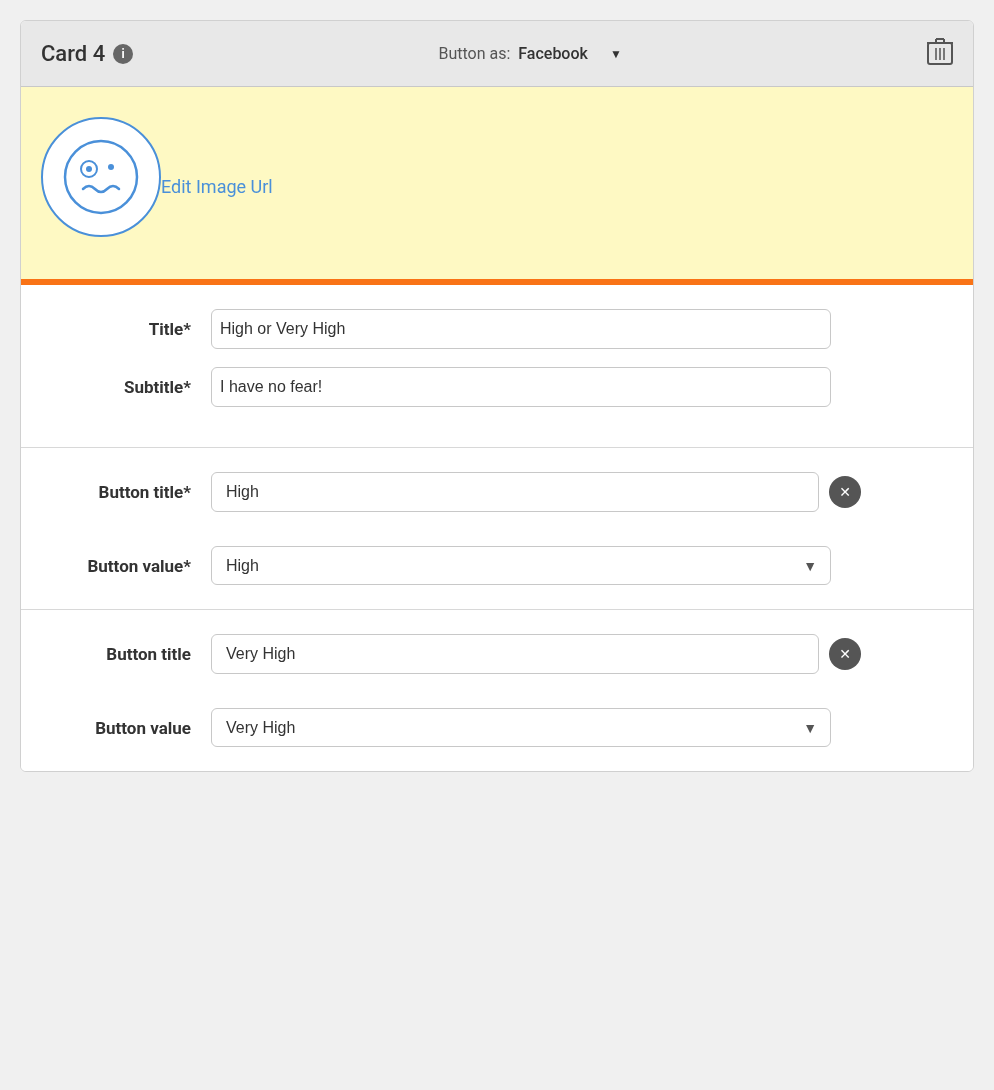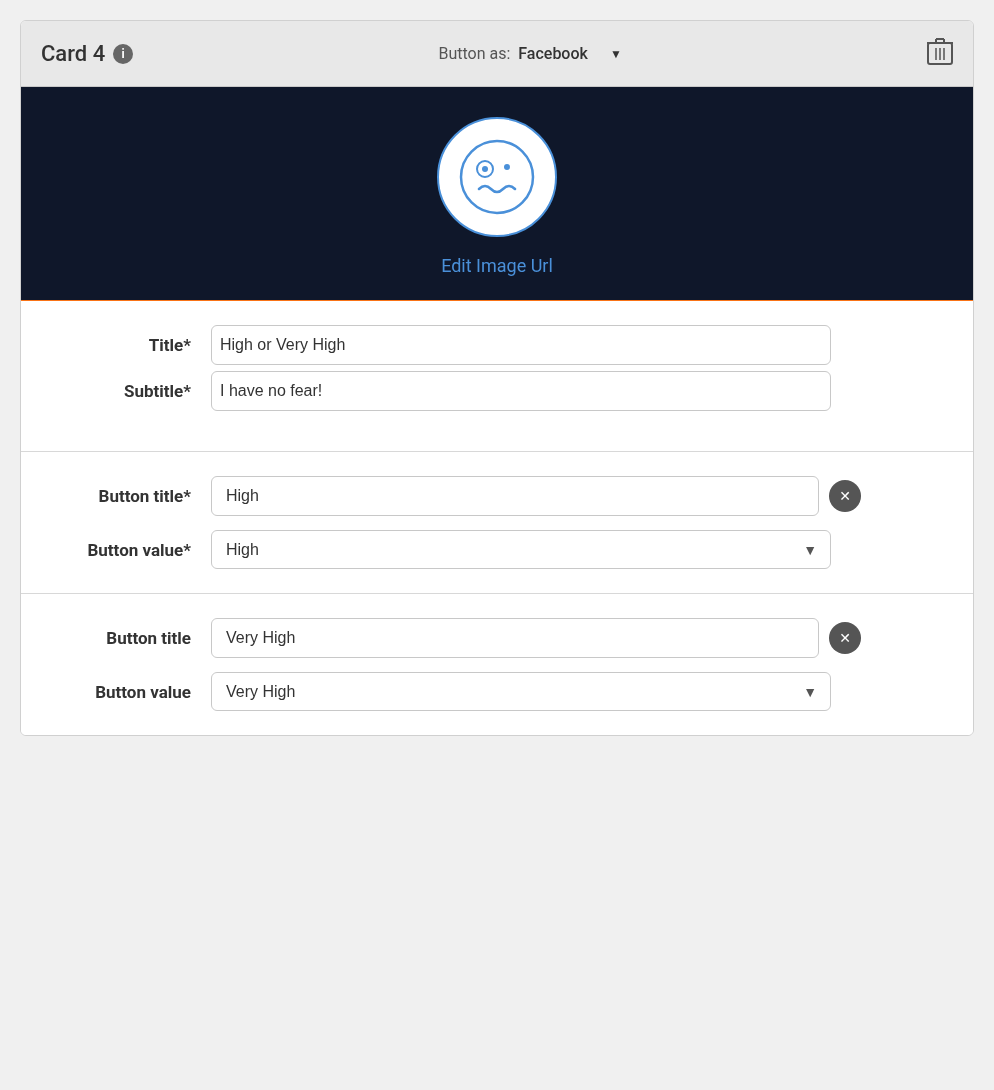--- a/index.html
+++ b/index.html
@@ -90,25 +90,25 @@
 
     .trash-icon {
       cursor: pointer;
       color: #555;
       font-size: 22px;
     }
 
     
     .image-section {
       display: flex;
-      flex-direction: column;
+      flex-direction: row;
       align-items: center;
       padding: 30px 20px 24px;
-      border-bottom: 1px solid #f97316;
-      background: #0f172a;
+      border-bottom: 6px solid #f97316;
+      background: #fef9c3;
     }
 
     .avatar-circle {
       width: 120px;
       height: 120px;
       border-radius: 50%;
       border: 2.5px solid #4a90d9;
       display: flex;
       align-items: center;
       justify-content: center;
@@ -126,21 +126,21 @@
     
     .form-section {
       padding: 24px 30px;
       border-bottom: 1px solid #d8d8d8;
       background: #ffffff;
     }
 
     .form-row {
       display: flex;
       align-items: center;
-      margin-bottom: 6px;
+      margin-bottom: 18px;
     }
 
     .form-row:last-child {
       margin-bottom: 16px;
     }
 
     .form-label {
       width: 160px;
       font-size: 17px;
       font-weight: 700;
@@ -168,21 +168,21 @@
       background: #ffffff;
     }
 
     .button-section:last-child {
       border-bottom: none;
     }
 
     .button-row {
       display: flex;
       align-items: center;
-      margin-bottom: 14px;
+      margin-bottom: 34px;
     }
 
     .button-row:last-child {
       margin-bottom: 0;
     }
 
     .button-label {
       width: 160px;
       font-size: 17px;
       font-weight: 700;

